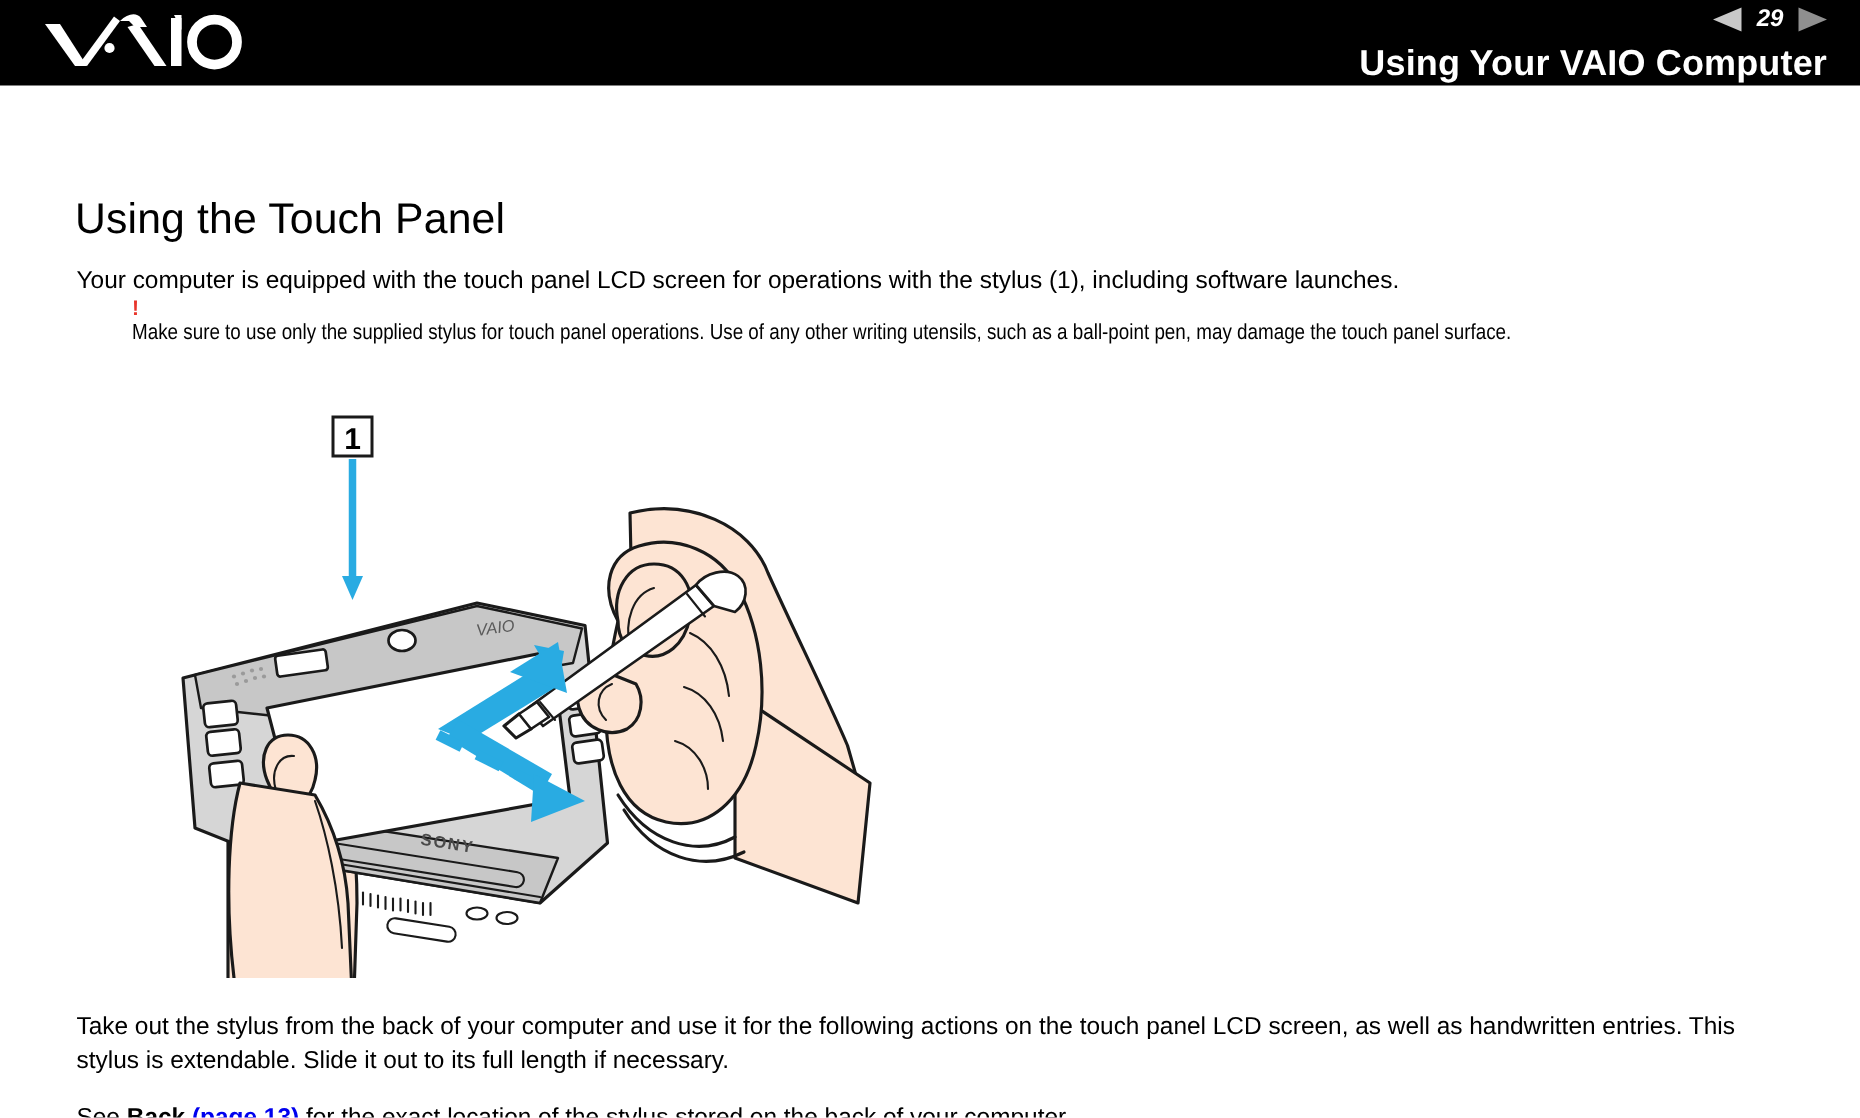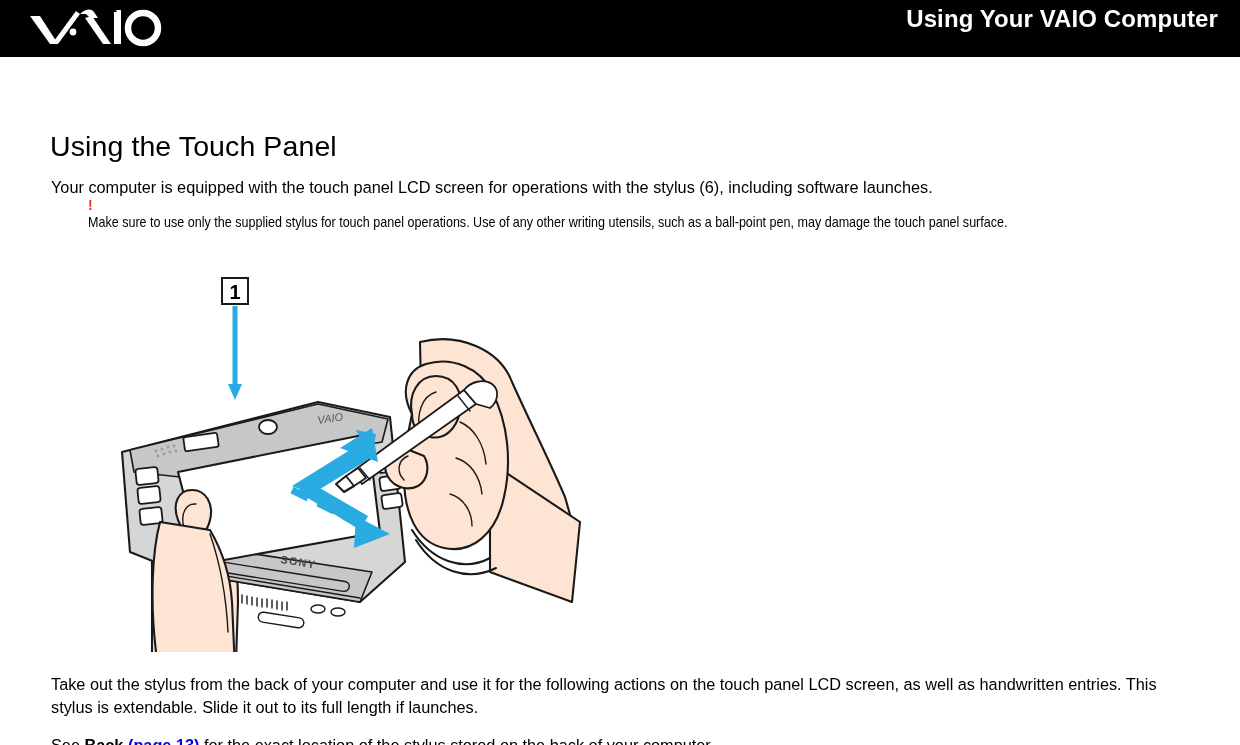--- a/index.html
+++ b/index.html
@@ -179,29 +179,34 @@
       <circle cx="45" cy="26" r="3.4" fill="#ffffff"></circle>
       <path d="M52 8 C57 3 63 2 66 6 L70 12 L62 12 L58 8 Z" fill="#ffffff"></path>
       <path d="M64 10 L83 38 L75 38 L57 12 Z" fill="#ffffff"></path>
       <rect x="86" y="6" width="7" height="32" fill="#ffffff"></rect>
       <path d="M93 4 L93 14 L88 4 Z" fill="#ffffff"></path>
       <circle cx="115" cy="22" r="15" fill="none" stroke="#ffffff" stroke-width="6.5"></circle>
     </svg>
   </div>
 
   <div class="header-right">
+    <div class="nav-row">
+      <span class="nav-arrow prev"></span>
+      <span class="page-num">29</span>
+      <span class="nav-arrow next"></span>
+    </div>
     <div class="header-title">Using Your VAIO Computer</div>
   </div>
 </div>
 
 <div class="content">
 
   <h1 class="page-title">Using the Touch Panel</h1>
 
-  <p class="intro-para">Your computer is equipped with the touch panel LCD screen for operations with the stylus (6), including software launches.</p>
+  <p class="intro-para">Your computer is equipped with the touch panel LCD screen for operations with the stylus (1), including software launches.</p>
 
   <div class="note">
     <div class="note-bang">!</div>
     <div class="note-text">Make sure to use only the supplied stylus for touch panel operations. Use of any other writing utensils, such as a ball-point pen, may damage the touch panel surface.</div>
   </div>
 
   <div class="figure">
     <svg width="560" height="380" viewBox="0 0 560 380" aria-hidden="true">
       <defs>
         <style>
@@ -329,17 +334,17 @@
       <path class="cy" d="M296 244 L330 262 L294 276 Z"></path>
       <path class="cy" d="M312 156 L318 190 L280 176 Z"></path>
 
       <rect x="162" y="6" width="26" height="26" fill="#ffffff" stroke="#1a1a1a" stroke-width="2"></rect>
       <text x="175" y="27" font-family="Liberation Sans, sans-serif" font-size="20" font-weight="bold" fill="#000000" text-anchor="middle">1</text>
       <path stroke="#29abe2" stroke-width="5" fill="none" d="M175 34 L175 118"></path>
       <path class="cy" d="M168 112 L182 112 L175 128 Z"></path>
     </svg>
   </div>
 
-  <p class="para-2">Take out the stylus from the back of your computer and use it for the following actions on the touch panel LCD screen, as well as handwritten entries. This stylus is extendable. Slide it out to its full length if launches.</p>
+  <p class="para-2">Take out the stylus from the back of your computer and use it for the following actions on the touch panel LCD screen, as well as handwritten entries. This stylus is extendable. Slide it out to its full length if necessary.</p>
 
   <p class="para-3"><span>See </span><span class="bold">Back</span><span> </span><span class="link">(page 13)</span><span> for the exact location of the stylus stored on the back of your computer.</span></p>
 
 </div>
 
 </body></html>

